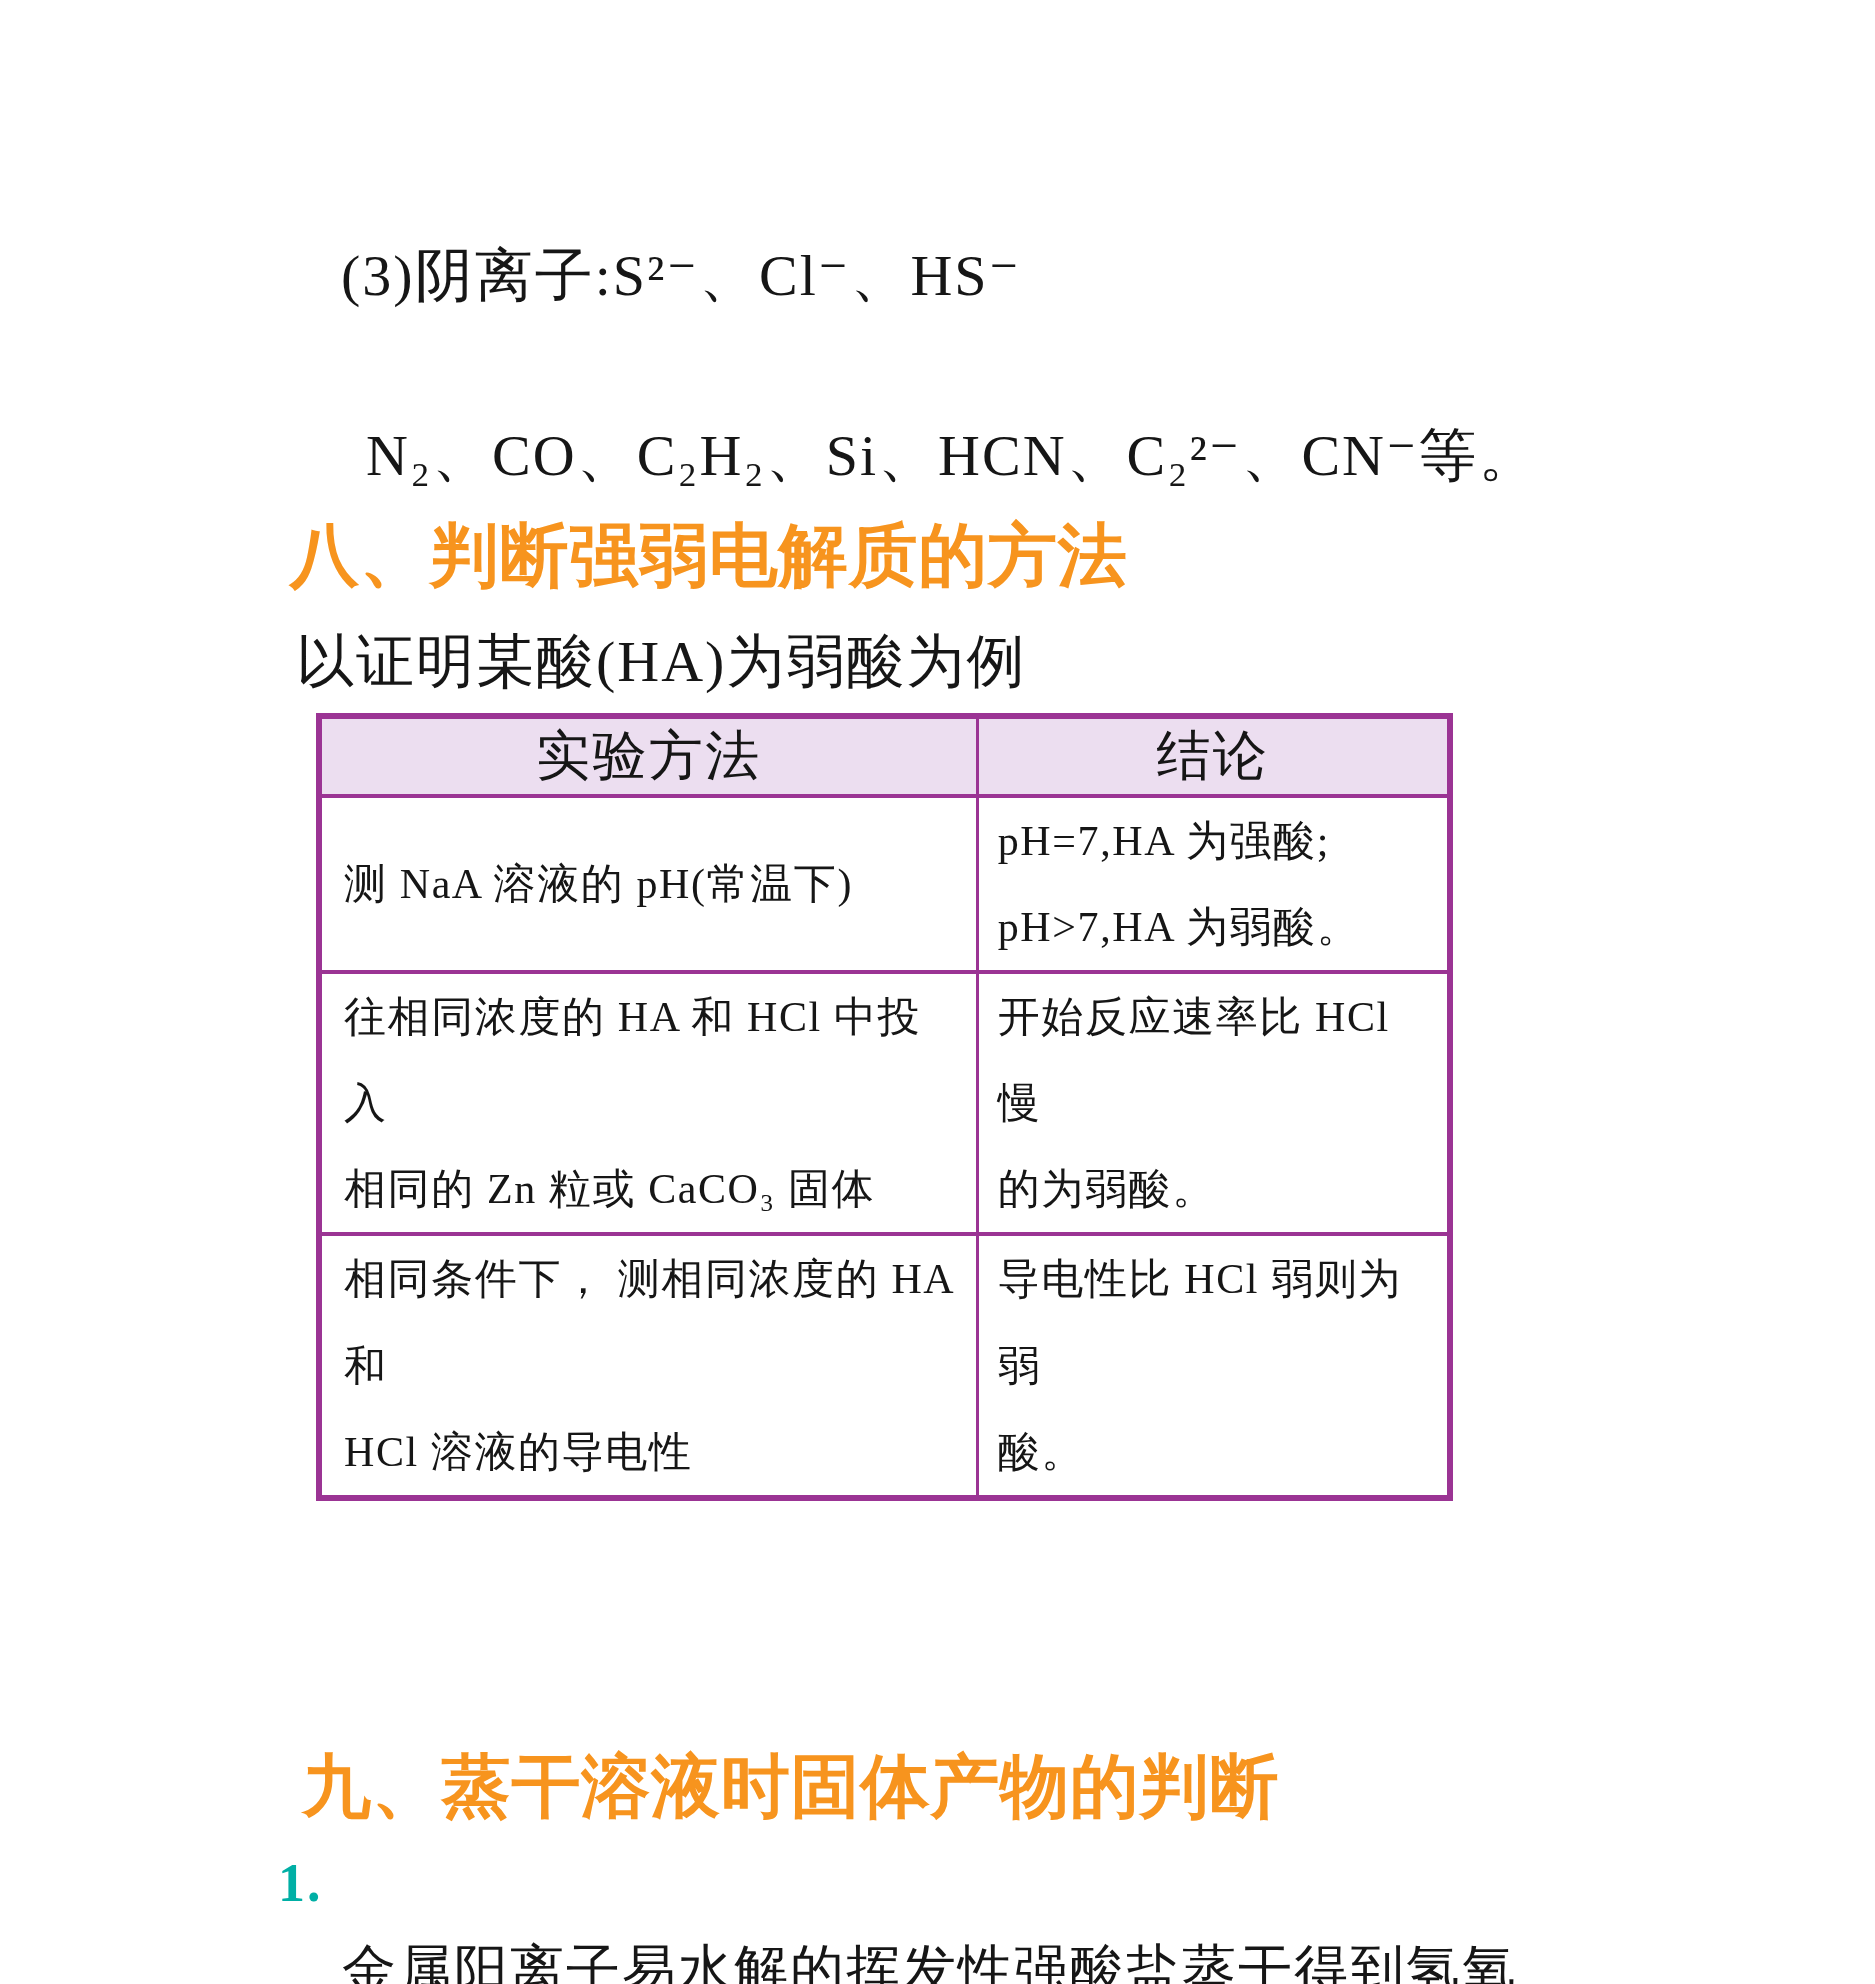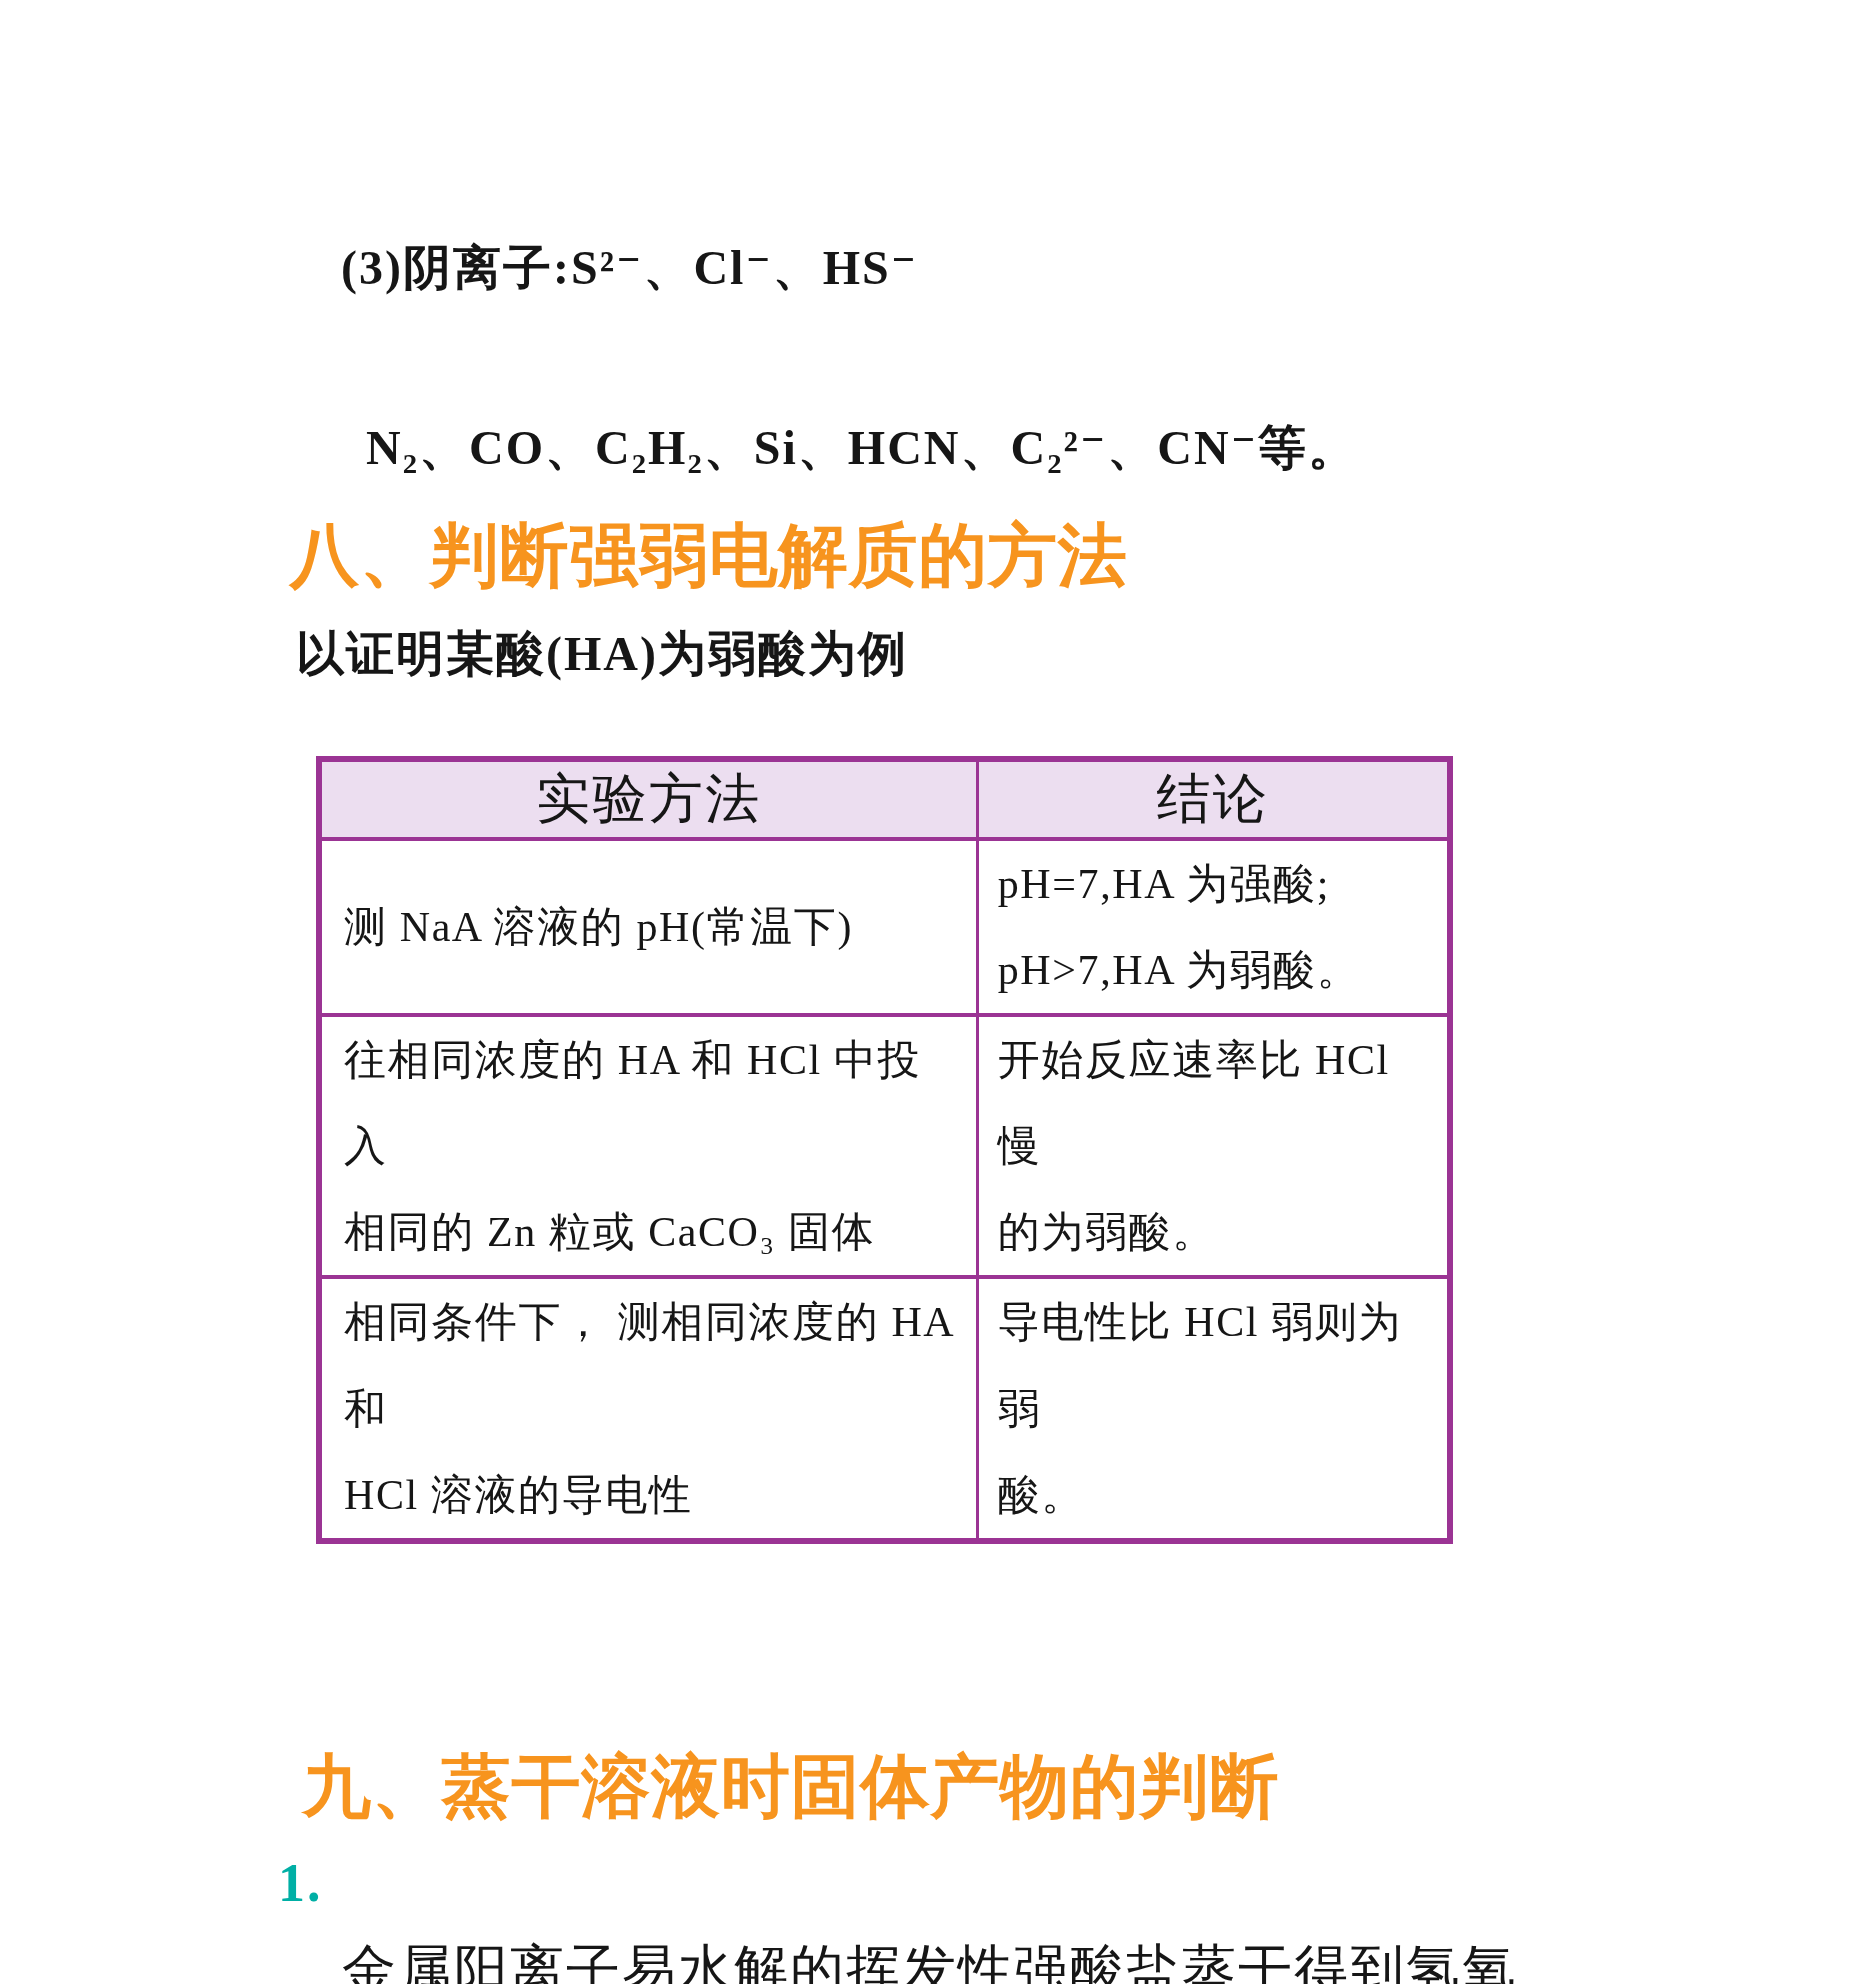--- a/index.html
+++ b/index.html
@@ -14,25 +14,24 @@
   .page{
     position:relative;
     width:1875px;height:2776px;
     background:#ffffff;
     overflow:hidden;
     font-family:"Liberation Serif","DejaVu Serif",serif;
     color:var(--ink);
   }
   .abs{position:absolute;}
   .body-text{
-    font-size:48px;
+    font-size:58px;
     line-height:1.62;
     letter-spacing:2px;
     white-space:pre-line;
-    font-weight:bold;
   }
   .anion-line{left:341px;top:229px;}
   .teal-heading{
     left:287px;top:333px;
     font-size:56px;line-height:1.15;
     color:var(--teal);
     letter-spacing:1.6px;
     white-space:nowrap;
   }
   .teal-heading .num{font-weight:bold;font-family:"Liberation Serif","DejaVu Serif",serif;}
@@ -42,21 +41,21 @@
     font-family:"Liberation Sans","DejaVu Sans",sans-serif;
     font-weight:bold;
     font-size:69px;
     line-height:1.15;
     color:var(--orange);
     letter-spacing:0.8px;
     white-space:nowrap;
   }
   .h8{left:290px;top:516px;}
   .subtitle{left:296px;top:615px;}
-  .table-wrap{left:278px;top:756px;width:1175px;padding-left:38px;}
+  .table-wrap{left:278px;top:713px;width:1175px;padding-left:38px;}
   table.exp{
     border-collapse:collapse;
     width:100%;
     table-layout:fixed;
   }
   table.exp, table.exp th, table.exp td{border:4px solid var(--purple);}
   table.exp{border-width:6.4px;}
   table.exp th, table.exp td{border-left-width:3.2px;border-right-width:3.2px;border-top-width:4.8px;border-bottom-width:4.8px;}
   col.c-method{width:58.2%;}
   col.c-conclusion{width:41.8%;}

